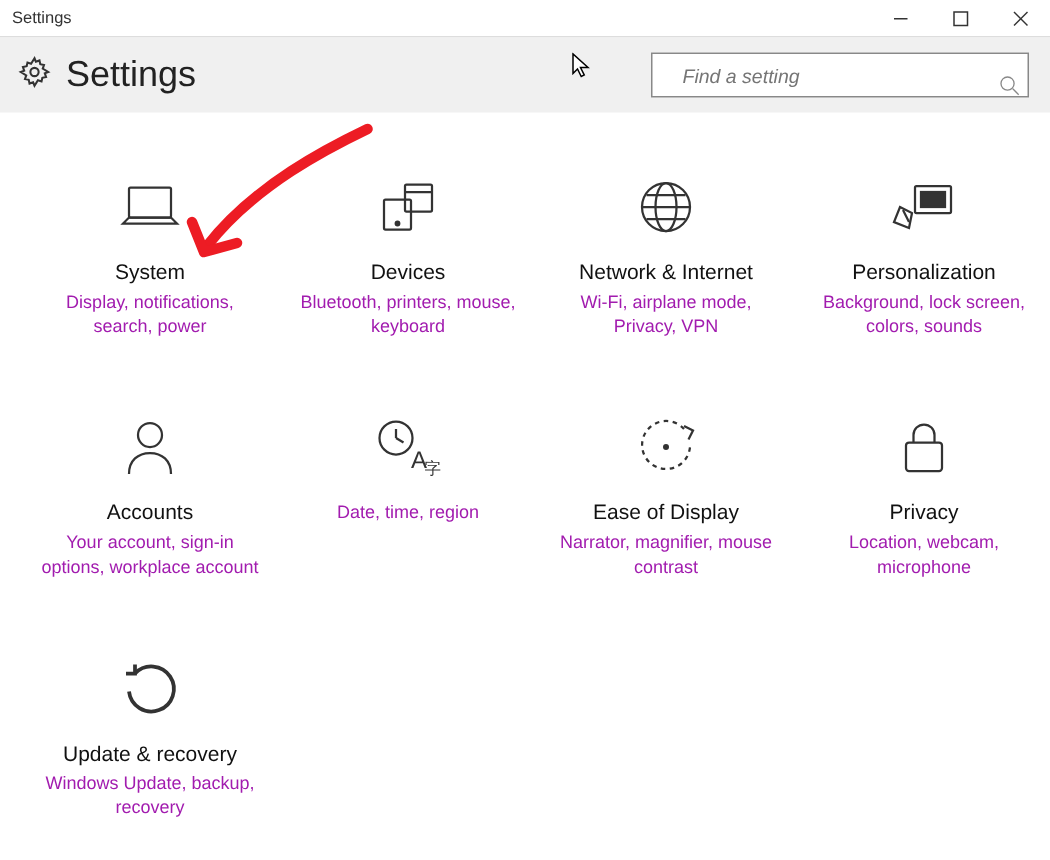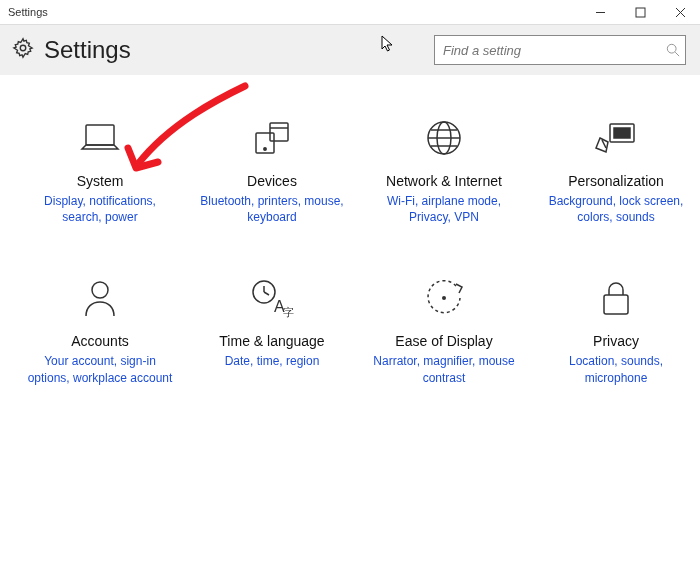--- a/index.html
+++ b/index.html
@@ -5,28 +5,28 @@
     * { margin: 0; padding: 0; box-sizing: border-box; font-family: "Segoe UI", Tahoma, sans-serif; }
     body { width: 700px; height: 573px; background: #fff; overflow: hidden; position: relative; }
     .titlebar { height: 25px; background: #fff; border-bottom: 1px solid #ddd; display: flex; align-items: center; padding-left: 8px; }
     .titlebar-text { font-size: 11px; color: #333; }
     .winbtns { position: absolute; right: 0; top: 0; display: flex; }
     .winbtn { width: 40px; height: 25px; display: flex; align-items: center; justify-content: center; font-size: 13px; color: #333; cursor: pointer; }
     .winbtn svg { display: block; }
     .header { height: 50px; background: #f0f0f0; display: flex; align-items: center; padding: 0 12px; position: relative; }
     .gear { margin-right: 10px; }
     .header-title { font-size: 24px; font-weight: 300; color: #222; }
-    .searchbox { position: absolute; right: 14px; top: 10px; width: 252px; height: 30px; border: 1px solid #888; background: #fff; display: flex; align-items: center; }
+    .searchbox { position: absolute; right: 14px; top: 10px; width: 252px; height: 30px; border: 1px solid #888; background: #fff; display: flex; align-items: flex-end; padding-left: 12px; }
     .searchbox input { flex: 1; border: none; outline: none; padding: 0 8px; font-size: 13px; font-style: italic; color: #666; height: 100%; background: transparent; }
     .searchbox .sicon { width: 24px; display: flex; align-items: center; justify-content: center; }
     .grid { padding: 40px 37px 0 20px; display: grid; grid-template-columns: repeat(4, 160px); column-gap: 12px; row-gap: 50px; justify-content: space-between; }
     .tile { display: flex; flex-direction: column; align-items: center; text-align: center; cursor: pointer; padding: 0 4px; }
     .tile .ticon { height: 46px; display: flex; align-items: center; justify-content: center; margin-bottom: 12px; }
     .tile .ttitle { font-size: 14px; color: #111; margin-bottom: 4px; }
-    .tile .tdesc { font-size: 12px; color: #1d4ed8; line-height: 1.35; }
+    .tile .tdesc { font-size: 12px; color: #a21caf; line-height: 1.35; }
     .arrow { position: absolute; left: 110px; top: 78px; pointer-events: none; }
     .cursor { position: absolute; left: 381px; top: 35px; pointer-events: none; }
   </style>
 </head>
 <body>
 
 <div class="titlebar">
   <span class="titlebar-text">Settings</span>
   <div class="winbtns">
     <div class="winbtn">
@@ -133,21 +133,20 @@
   <div class="tile">
     <div class="ticon">
       <svg width="44" height="40" viewBox="0 0 44 40" fill="none" stroke="#333" stroke-width="1.5">
           <circle cx="14" cy="14" r="11"></circle>
           <line x1="14" y1="8" x2="14" y2="14"></line>
           <line x1="14" y1="14" x2="19" y2="17"></line>
           <text x="24" y="34" font-size="16" fill="#333" stroke="none" font-family="Segoe UI">A</text>
           <text x="33" y="38" font-size="11" fill="#333" stroke="none">字</text>
         </svg>
     </div>
-    <div class="ttitle">Time &amp; language</div>
     <div class="tdesc">Date, time, region</div>
   </div>
 
   <div class="tile">
     <div class="ticon">
       <svg width="40" height="40" viewBox="0 0 40 40" fill="none" stroke="#333" stroke-width="1.5">
           <path d="M32 8a16 16 0 1 0 4 12" stroke-dasharray="3 3"></path>
           <path d="M32 6l6 3-3 6" fill="none"></path>
           <circle cx="20" cy="20" r="2" fill="#333" stroke="none"></circle>
         </svg>
@@ -157,23 +156,33 @@
   </div>
 
   <div class="tile">
     <div class="ticon">
       <svg width="34" height="40" viewBox="0 0 34 40" fill="none" stroke="#333" stroke-width="1.5">
           <rect x="5" y="17" width="24" height="19" rx="2"></rect>
           <path d="M10 17v-5a7 7 0 0 1 14 0v5"></path>
         </svg>
     </div>
     <div class="ttitle">Privacy</div>
-    <div class="tdesc">Location, sounds, microphone</div>
+    <div class="tdesc">Location, webcam, microphone</div>
   </div>
 
+  <div class="tile">
+    <div class="ticon">
+      <svg width="40" height="40" viewBox="0 0 40 40" fill="none" stroke="#333" stroke-width="2.5">
+          <path d="M10 10a15 15 0 1 1-4 12"></path>
+          <path d="M4 10l6 0 0-6"></path>
+        </svg>
+    </div>
+    <div class="ttitle">Update &amp; recovery</div>
+    <div class="tdesc">Windows Update, backup, recovery</div>
+  </div>
 
 </div>
 
 <svg class="arrow" width="150" height="110" viewBox="0 0 150 110">
   <path d="M135 8 C 110 20, 60 45, 28 86" fill="none" stroke="#ed1c24" stroke-width="7" stroke-linecap="round"></path>
   <path d="M18 70 L26 90 L48 84" fill="none" stroke="#ed1c24" stroke-width="7" stroke-linecap="round" stroke-linejoin="round"></path>
 </svg>
 
 <svg class="cursor" width="14" height="18" viewBox="0 0 14 18">
   <path d="M1 1l0 13 3-3 2.5 5 2-1-2.5-5 5 0z" fill="#fff" stroke="#000" stroke-width="1"></path>

